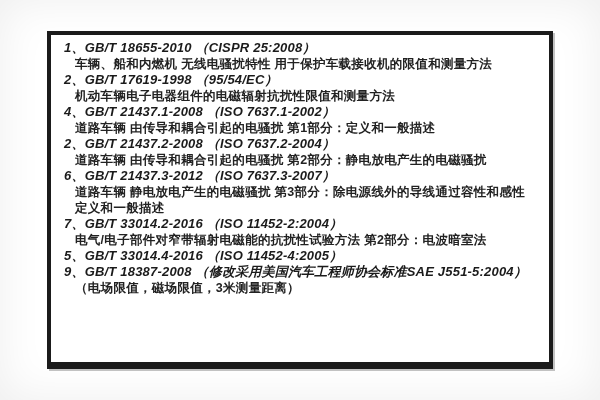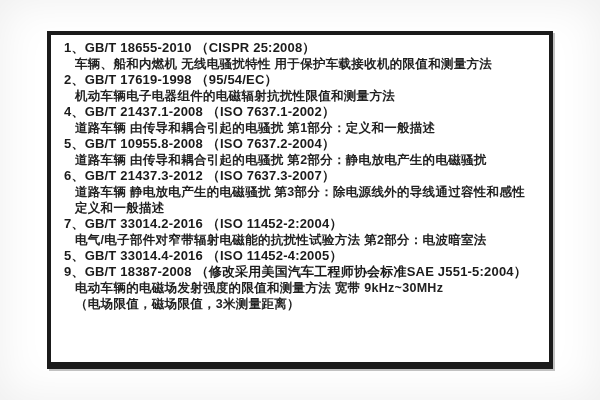--- a/index.html
+++ b/index.html
@@ -35,20 +35,21 @@
   .content {
     padding: 5px 2px 0 13px;
   }
   .item-title {
     font-size: 13px;
     font-weight: 700;
     color: #1b1b1b;
     line-height: 16px;
     letter-spacing: 0.2px;
     white-space: nowrap;
+    font-style: italic;
   }
   .item-desc {
     font-size: 12.5px;
     font-weight: 700;
     color: #222222;
     line-height: 16px;
     padding-left: 11px;
     letter-spacing: 0.3px;
     white-space: nowrap;
   }
@@ -70,40 +71,39 @@
         <div class="item-desc">机动车辆电子电器组件的电磁辐射抗扰性限值和测量方法</div>
       </div>
 
 
       <div class="item">
         <div class="item-title">4、GB/T 21437.1-2008 （ISO 7637.1-2002）</div>
         <div class="item-desc">道路车辆 由传导和耦合引起的电骚扰 第1部分：定义和一般描述</div>
       </div>
 
       <div class="item">
-        <div class="item-title">5、GB/T 10955.8-2008 （ISO 7637.2-2004）</div>
+        <div class="item-title">2、GB/T 21437.2-2008 （ISO 7637.2-2004）</div>
         <div class="item-desc">道路车辆 由传导和耦合引起的电骚扰 第2部分：静电放电产生的电磁骚扰</div>
       </div>
 
       <div class="item">
         <div class="item-title">6、GB/T 21437.3-2012 （ISO 7637.3-2007）</div>
         <div class="item-desc">道路车辆 静电放电产生的电磁骚扰 第3部分：除电源线外的导线通过容性和感性</div>
         <div class="item-desc">定义和一般描述</div>
       </div>
 
       <div class="item">
         <div class="item-title">7、GB/T 33014.2-2016 （ISO 11452-2:2004）</div>
         <div class="item-desc">电气/电子部件对窄带辐射电磁能的抗扰性试验方法 第2部分：电波暗室法</div>
       </div>
 
       <div class="item">
         <div class="item-title">5、GB/T 33014.4-2016 （ISO 11452-4:2005）</div>
       </div>
 
       <div class="item">
         <div class="item-title">9、GB/T 18387-2008 （修改采用美国汽车工程师协会标准SAE J551-5:2004）</div>
-        <div class="item-desc">电动车辆的电磁场发射强度的限值和测量方法 宽带 9kHz~30MHz</div>
         <div class="item-desc">（电场限值，磁场限值，3米测量距离）</div>
       </div>
 
     </div>
   </div>
 </div>
 
 </body></html>

